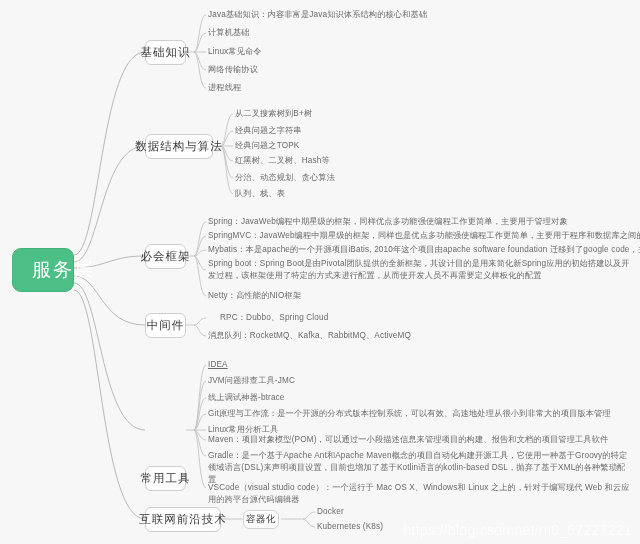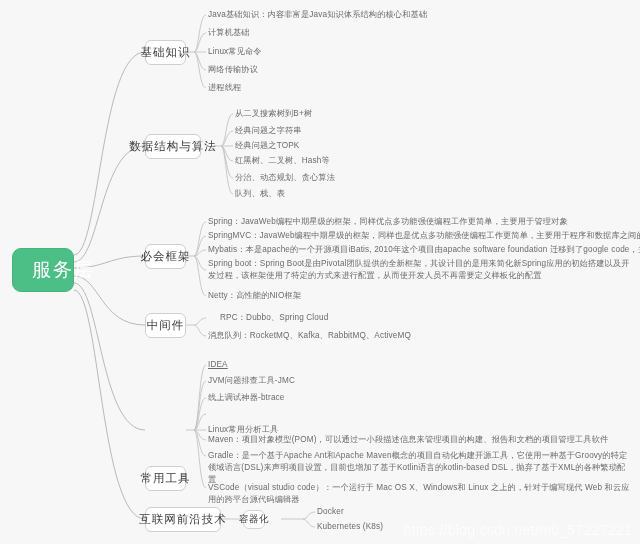--- a/index.html
+++ b/index.html
@@ -132,21 +132,21 @@
 
   <div class="node root" style="left:12px;top:248px;width:62px;height:44px;">服务层</div>
 
   <div class="node branch" style="left:145px;top:40px;width:41px;border-radius:6px;">基础知识</div>
   <div class="leaf" style="left:208px;top:9px;">Java基础知识：内容非富是Java知识体系结构的核心和基础</div>
   <div class="leaf" style="left:208px;top:27px;">计算机基础</div>
   <div class="leaf" style="left:208px;top:46px;">Linux常见命令</div>
   <div class="leaf" style="left:208px;top:64px;">网络传输协议</div>
   <div class="leaf" style="left:208px;top:82px;">进程线程</div>
 
-  <div class="node branch" style="left:145px;top:134px;width:56px;">数据结构与算法</div>
+  <div class="node branch" style="left:145px;top:134px;width:68px;">数据结构与算法</div>
   <div class="leaf" style="left:235px;top:108px;">从二叉搜索树到B+树</div>
   <div class="leaf" style="left:235px;top:125px;">经典问题之字符串</div>
   <div class="leaf" style="left:235px;top:140px;">经典问题之TOPK</div>
   <div class="leaf" style="left:235px;top:155px;">红黑树、二叉树、Hash等</div>
   <div class="leaf" style="left:235px;top:172px;">分治、动态规划、贪心算法</div>
   <div class="leaf" style="left:235px;top:188px;">队列、栈、表</div>
 
   <div class="node branch" style="left:145px;top:244px;width:41px;">必会框架</div>
   <div class="leaf" style="left:208px;top:216px;">Spring：JavaWeb编程中期星级的框架，同样优点多功能强使编程工作更简单，主要用于管理对象</div>
   <div class="leaf" style="left:208px;top:230px;">SpringMVC：JavaWeb编程中期星级的框架，同样也是优点多功能强使编程工作更简单，主要用于程序和数据库之间的交互</div>
@@ -155,24 +155,25 @@
   <div class="leaf" style="left:208px;top:290px;">Netty：高性能的NIO框架</div>
 
   <div class="node branch" style="left:145px;top:313px;width:41px;">中间件</div>
   <div class="leaf" style="left:220px;top:312px;">RPC：Dubbo、Spring Cloud</div>
   <div class="leaf" style="left:208px;top:330px;">消息队列：RocketMQ、Kafka、RabbitMQ、ActiveMQ</div>
 
   <div class="node branch" style="left:145px;top:418px;width:41px;margin-top:48px;">常用工具</div>
   <div class="leaf" style="left:208px;top:359px;text-decoration:underline;">IDEA</div>
   <div class="leaf" style="left:208px;top:375px;">JVM问题排查工具-JMC</div>
   <div class="leaf" style="left:208px;top:392px;">线上调试神器-btrace</div>
+  <div class="leaf" style="left:208px;top:408px;">Git原理与工作流：是一个开源的分布式版本控制系统，可以有效、高速地处理从很小到非常大的项目版本管理</div>
   <div class="leaf" style="left:208px;top:424px;">Linux常用分析工具</div>
   <div class="leaf" style="left:208px;top:434px;">Maven：项目对象模型(POM)，可以通过一小段描述信息来管理项目的构建、报告和文档的项目管理工具软件</div>
   <div class="leaf wrap" style="left:208px;top:482px;width:424px;">VSCode（visual studio code）：一个运行于 Mac OS X、Windows和 Linux 之上的，针对于编写现代 Web 和云应用的跨平台源代码编辑器</div>
   <div class="leaf wrap" style="left:208px;top:450px;width:424px;">Gradle：是一个基于Apache Ant和Apache Maven概念的项目自动化构建开源工具，它使用一种基于Groovy的特定领域语言(DSL)来声明项目设置，目前也增加了基于Kotlin语言的kotlin-based DSL，抛弃了基于XML的各种繁琐配置</div>
 
   <div class="node branch" style="left:145px;top:507px;width:76px;">互联网前沿技术</div>
-  <div class="node sub" style="left:243px;top:510px;width:22px;">容器化</div>
+  <div class="node sub" style="left:243px;top:510px;width:36px;">容器化</div>
   <div class="leaf" style="left:317px;top:506px;">Docker</div>
   <div class="leaf" style="left:317px;top:521px;">Kubernetes (K8s)</div>
 
   <div class="watermark">https://blog.csdn.net/m0_57227221</div>
 </div>
 
 </body></html>

